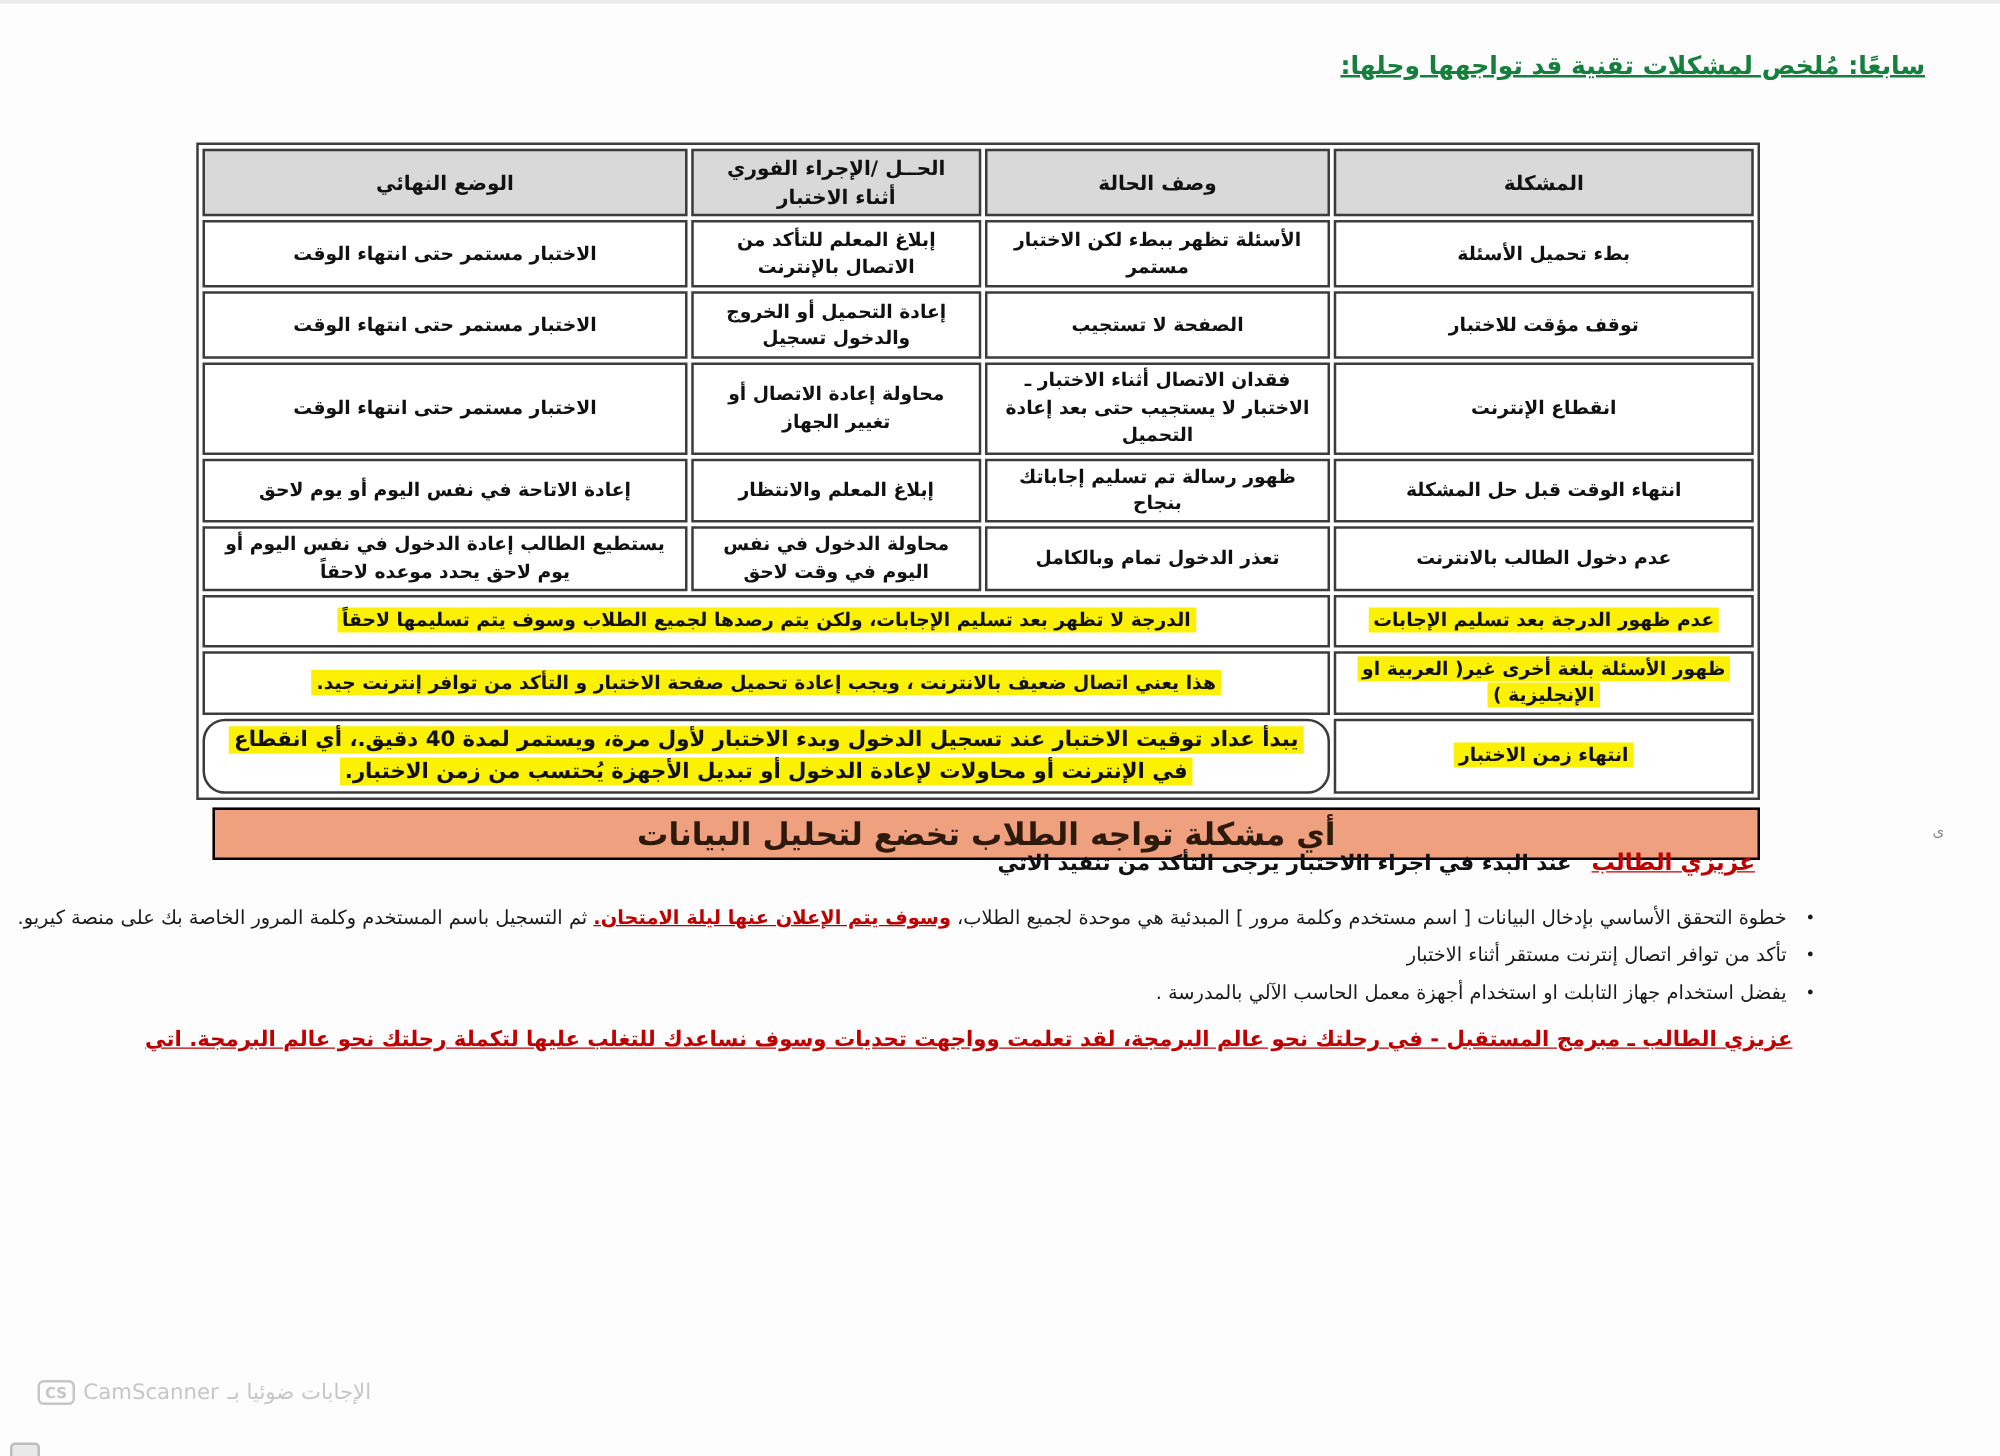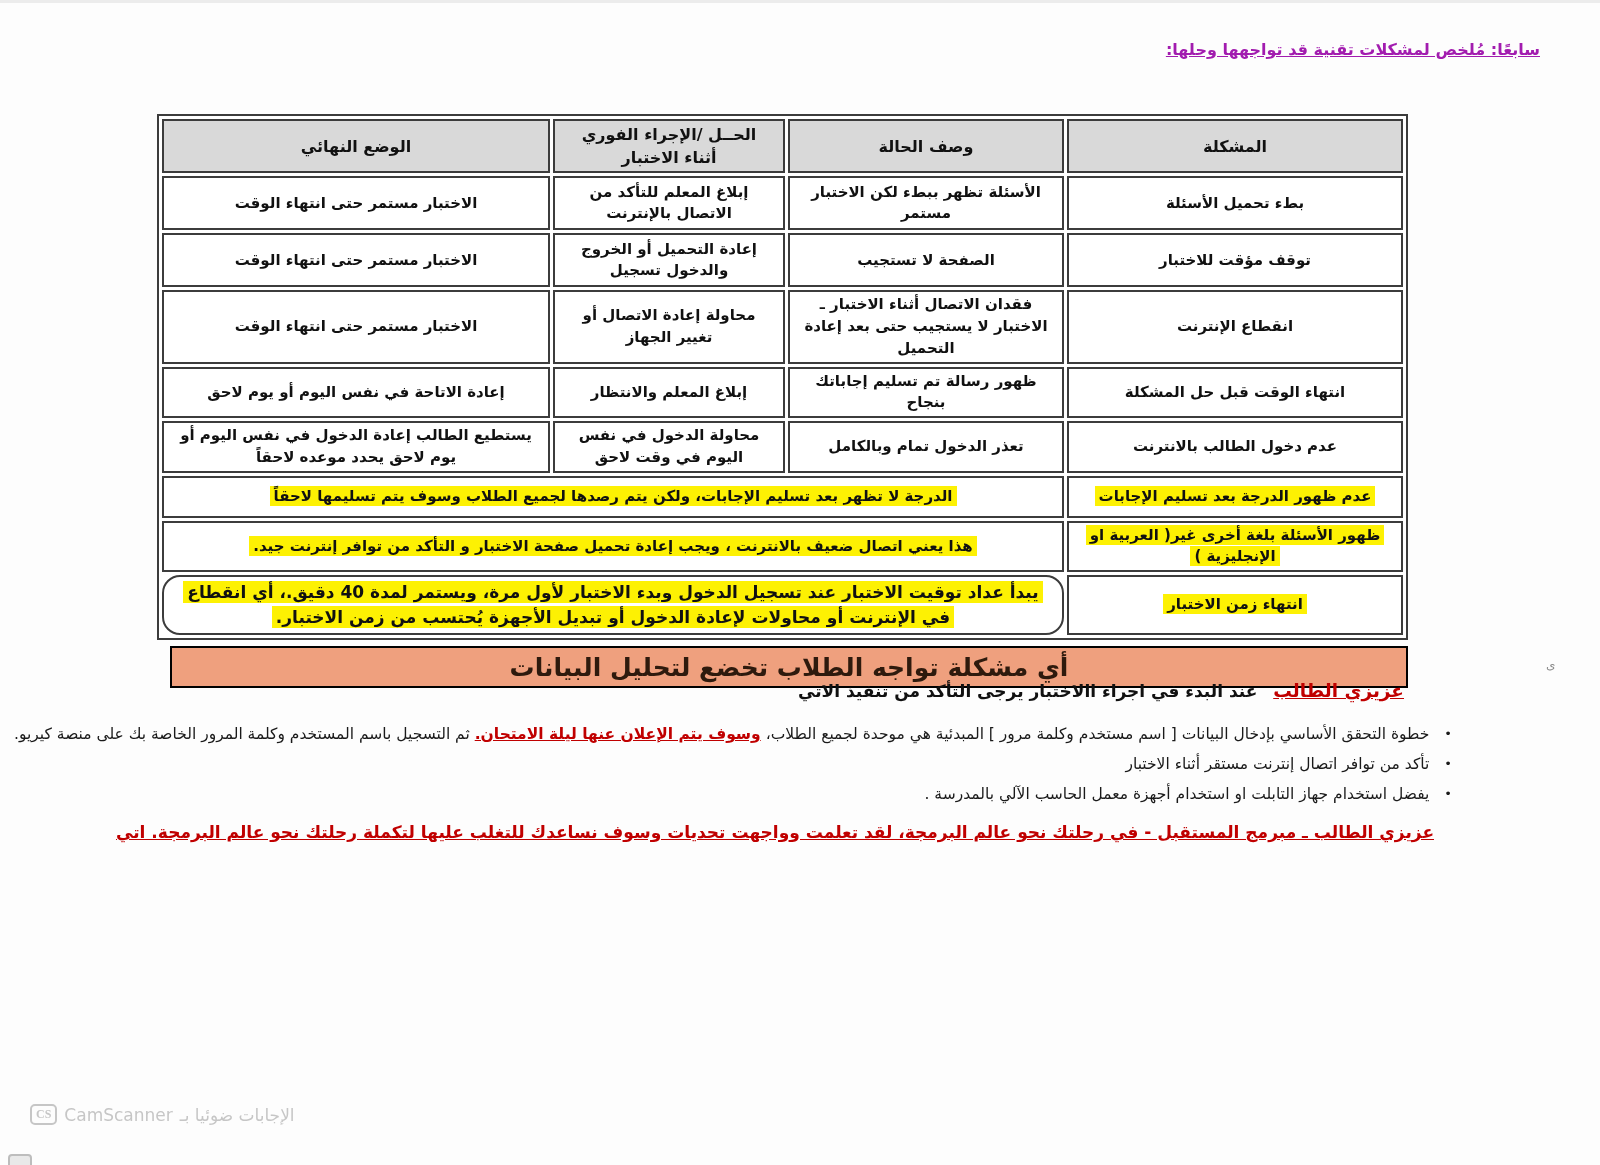--- a/index.html
+++ b/index.html
@@ -5,21 +5,21 @@
   * { margin:0; padding:0; box-sizing:border-box; }
   body { background:#ffffff; }
   .page {
     position:relative; width:1600px; height:1165px;
     background:#fdfdfd; overflow:hidden;
     font-family:"DejaVu Sans", sans-serif;
     direction:rtl;
   }
   .page-title {
     position:absolute; top:40px; right:60px;
-    font-size:16px; font-weight:bold; color:#a21caf;
+    font-size:20px; font-weight:bold; color:#15803d;
     text-decoration:underline;
   }
   .tbl-wrap { position:absolute; top:114px; left:170px; width:1238px; }
   table.main {
     width:1238px; table-layout:fixed;
     border-collapse:separate; border-spacing:3px;
     border:2px solid #3c3c3c; background:#fff;
   }
   th, td {
     border:2px solid #3c3c3c; text-align:center; vertical-align:middle;
@@ -54,21 +54,21 @@
     margin-left:40px;
   }
   .artifact { position:absolute; top:658px; left:1546px; font-size:12px; color:#8a8a8a; }
   .footer {
     position:absolute; top:1104px; left:30px; direction:ltr;
     display:flex; align-items:center; gap:7px;
     color:#c6c6c6; font-size:17px;
   }
   .cs-badge {
     display:inline-block; border:2px solid #c6c6c6; border-radius:5px;
-    padding:1px 4px; font-size:12px; font-weight:bold; color:#c6c6c6;font-family:Liberation Serif, serif;
+    padding:1px 4px; font-size:12px; font-weight:bold; color:#c6c6c6;
   }
   .cs-sliver {
     position:absolute; top:1154px; left:8px; width:24px; height:16px;
     border:2px solid #bdbdbd; border-radius:4px; background:#e9e9e9;
   }
   .top-edge { position:absolute; top:0; left:0; width:1600px; height:3px; background:#ececec; }
 </style>
 </head>
 <body>
 

